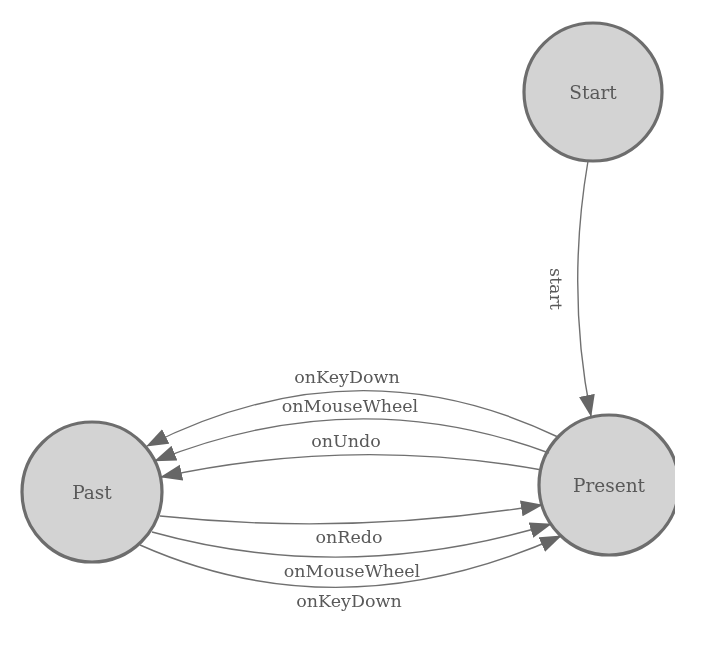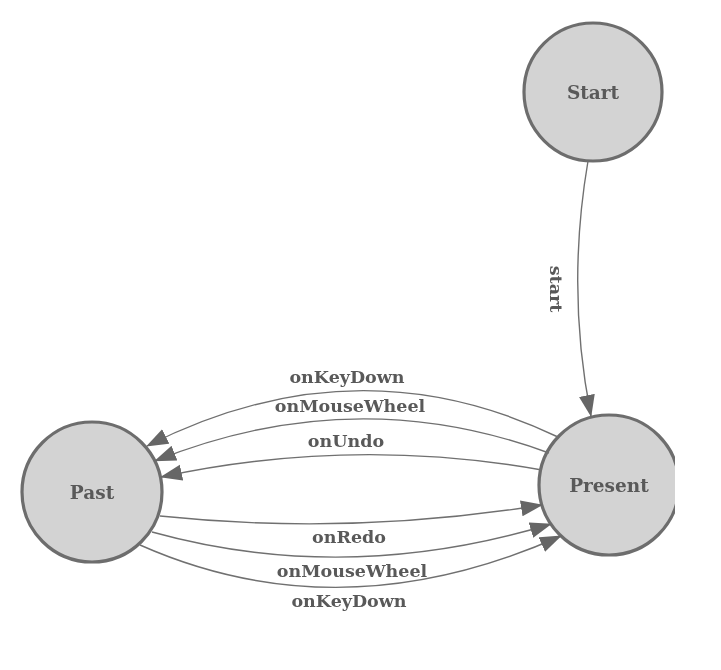--- a/index.html
+++ b/index.html
@@ -6,21 +6,20 @@
     margin: 0;
     padding: 0;
     background: #ffffff;
   }
   .canvas {
     position: relative;
     width: 675px;
     height: 670px;
     background: #ffffff;
     overflow: hidden;
-    font-weight: bold;
   }
   svg {
     display: block;
   }
   text {
     font-family: "DejaVu Serif", "Liberation Serif", serif;
   }
   .node-label {
     font-size: 18.5px;
   }

